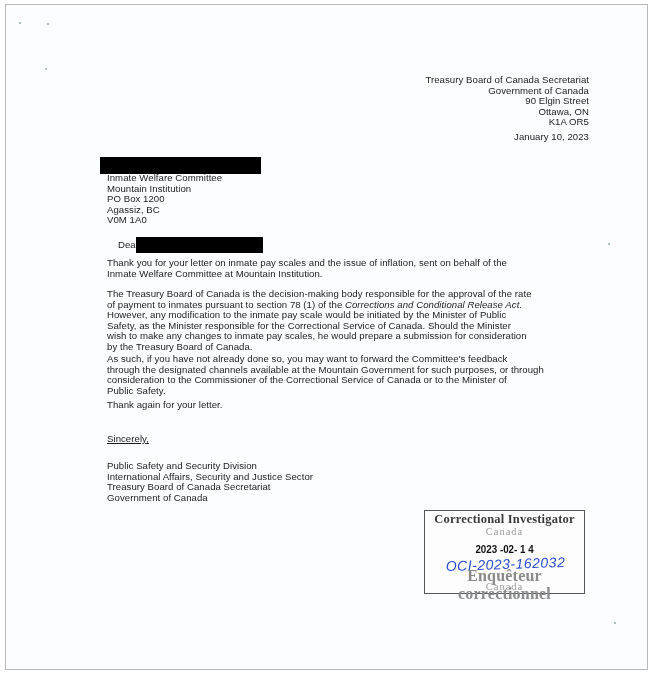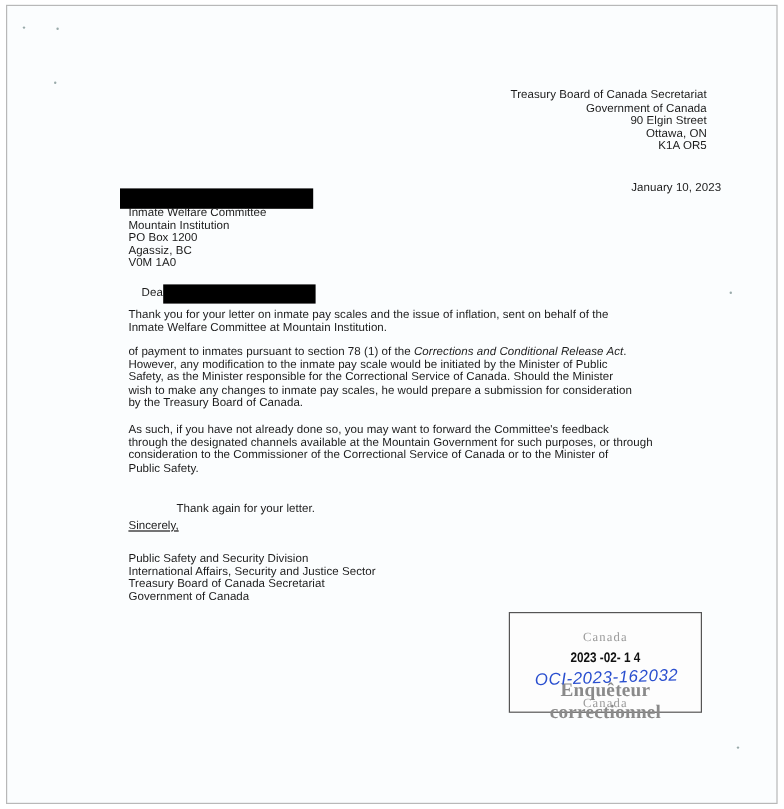--- a/index.html
+++ b/index.html
@@ -6,29 +6,29 @@
   body {
     width: 653px; height: 674px; background: #ffffff; position: relative; overflow: hidden;
     font-family: "Liberation Sans", sans-serif;
   }
   .page {
     position: absolute; left: 5px; top: 4px; width: 643px; height: 666px;
     border: 1px solid #b8b8b8; background: #fbfdfe; box-sizing: border-box;
   }
   .txt { position: absolute; color: #1c1c1c; font-size: 9.6px; line-height: 10.6px; letter-spacing: 0.05px; }
   .sender { right: 64px; top: 75px; text-align: right; }
-  .date { right: 52px; top: 132px; text-align: right; margin-top: 20px; }
+  .date { right: 64px; top: 132px; text-align: right; }
   .recipient { left: 107px; top: 173px; }
   .redact { position: absolute; background: #000; }
   .dear { left: 107px; top: 240px; padding-left: 11px; }
   .para { left: 107px; width: 475px; }
   .p1 { top: 258px; }
   .p2 { top: 289px; }
   .p3 { top: 354px; }
-  .p4 { top: 420px; margin-left: 40px; }
+  .p4 { top: 400px; }
   .closing { left: 107px; top: 434px; text-decoration: underline; }
   .sig { left: 107px; top: 461px; }
   .line { display: block; white-space: nowrap; }
   em { }
   .stamp {
     position: absolute; left: 424px; top: 510px; width: 161px; height: 84px;
     border: 1.5px solid #555; background: #fdfdfd; box-sizing: border-box;
     font-family: "Liberation Serif", serif; color: #3a3a3a; text-align: center;
   }
   .stamp .s1 { position: absolute; left: 0; right: 0; top: 1px; font-weight: bold; font-size: 12.5px; letter-spacing: 0.2px; }
@@ -71,20 +71,21 @@
 
 <div class="txt dear">Dear</div>
 <div class="redact" style="left:136px;top:237px;width:127px;height:16px;"></div>
 
 <div class="txt para p1">
   <span class="line">Thank you for your letter on inmate pay scales and the issue of inflation, sent on behalf of the</span>
   <span class="line">Inmate Welfare Committee at Mountain Institution.</span>
 </div>
 
 <div class="txt para p2">
+  <span class="line">The Treasury Board of Canada is the decision-making body responsible for the approval of the rate</span>
   <span class="line"><span>of payment to inmates pursuant to section 78 (1) of the </span><em>Corrections and Conditional Release Act</em><span>.</span></span>
   <span class="line">However, any modification to the inmate pay scale would be initiated by the Minister of Public</span>
   <span class="line">Safety, as the Minister responsible for the Correctional Service of Canada. Should the Minister</span>
   <span class="line">wish to make any changes to inmate pay scales, he would prepare a submission for consideration</span>
   <span class="line">by the Treasury Board of Canada.</span>
 </div>
 
 <div class="txt para p3">
   <span class="line">As such, if you have not already done so, you may want to forward the Committee's feedback</span>
   <span class="line">through the designated channels available at the Mountain Government for such purposes, or through</span>
@@ -97,18 +98,19 @@
 <div class="txt closing">Sincerely,</div>
 
 <div class="txt sig">
   <span class="line">Public Safety and Security Division</span>
   <span class="line">International Affairs, Security and Justice Sector</span>
   <span class="line">Treasury Board of Canada Secretariat</span>
   <span class="line">Government of Canada</span>
 </div>
 
 <div class="stamp">
+  <div class="s1">Correctional Investigator</div>
   <div class="s2">Canada</div>
   <div class="s3">2023 -02- 1 4</div>
   <div class="s5">Enquêteur correctionnel</div>
   <div class="s4">OCI-2023-162032</div>
   <div class="s6">Canada</div>
 </div>
 
 </body></html>

